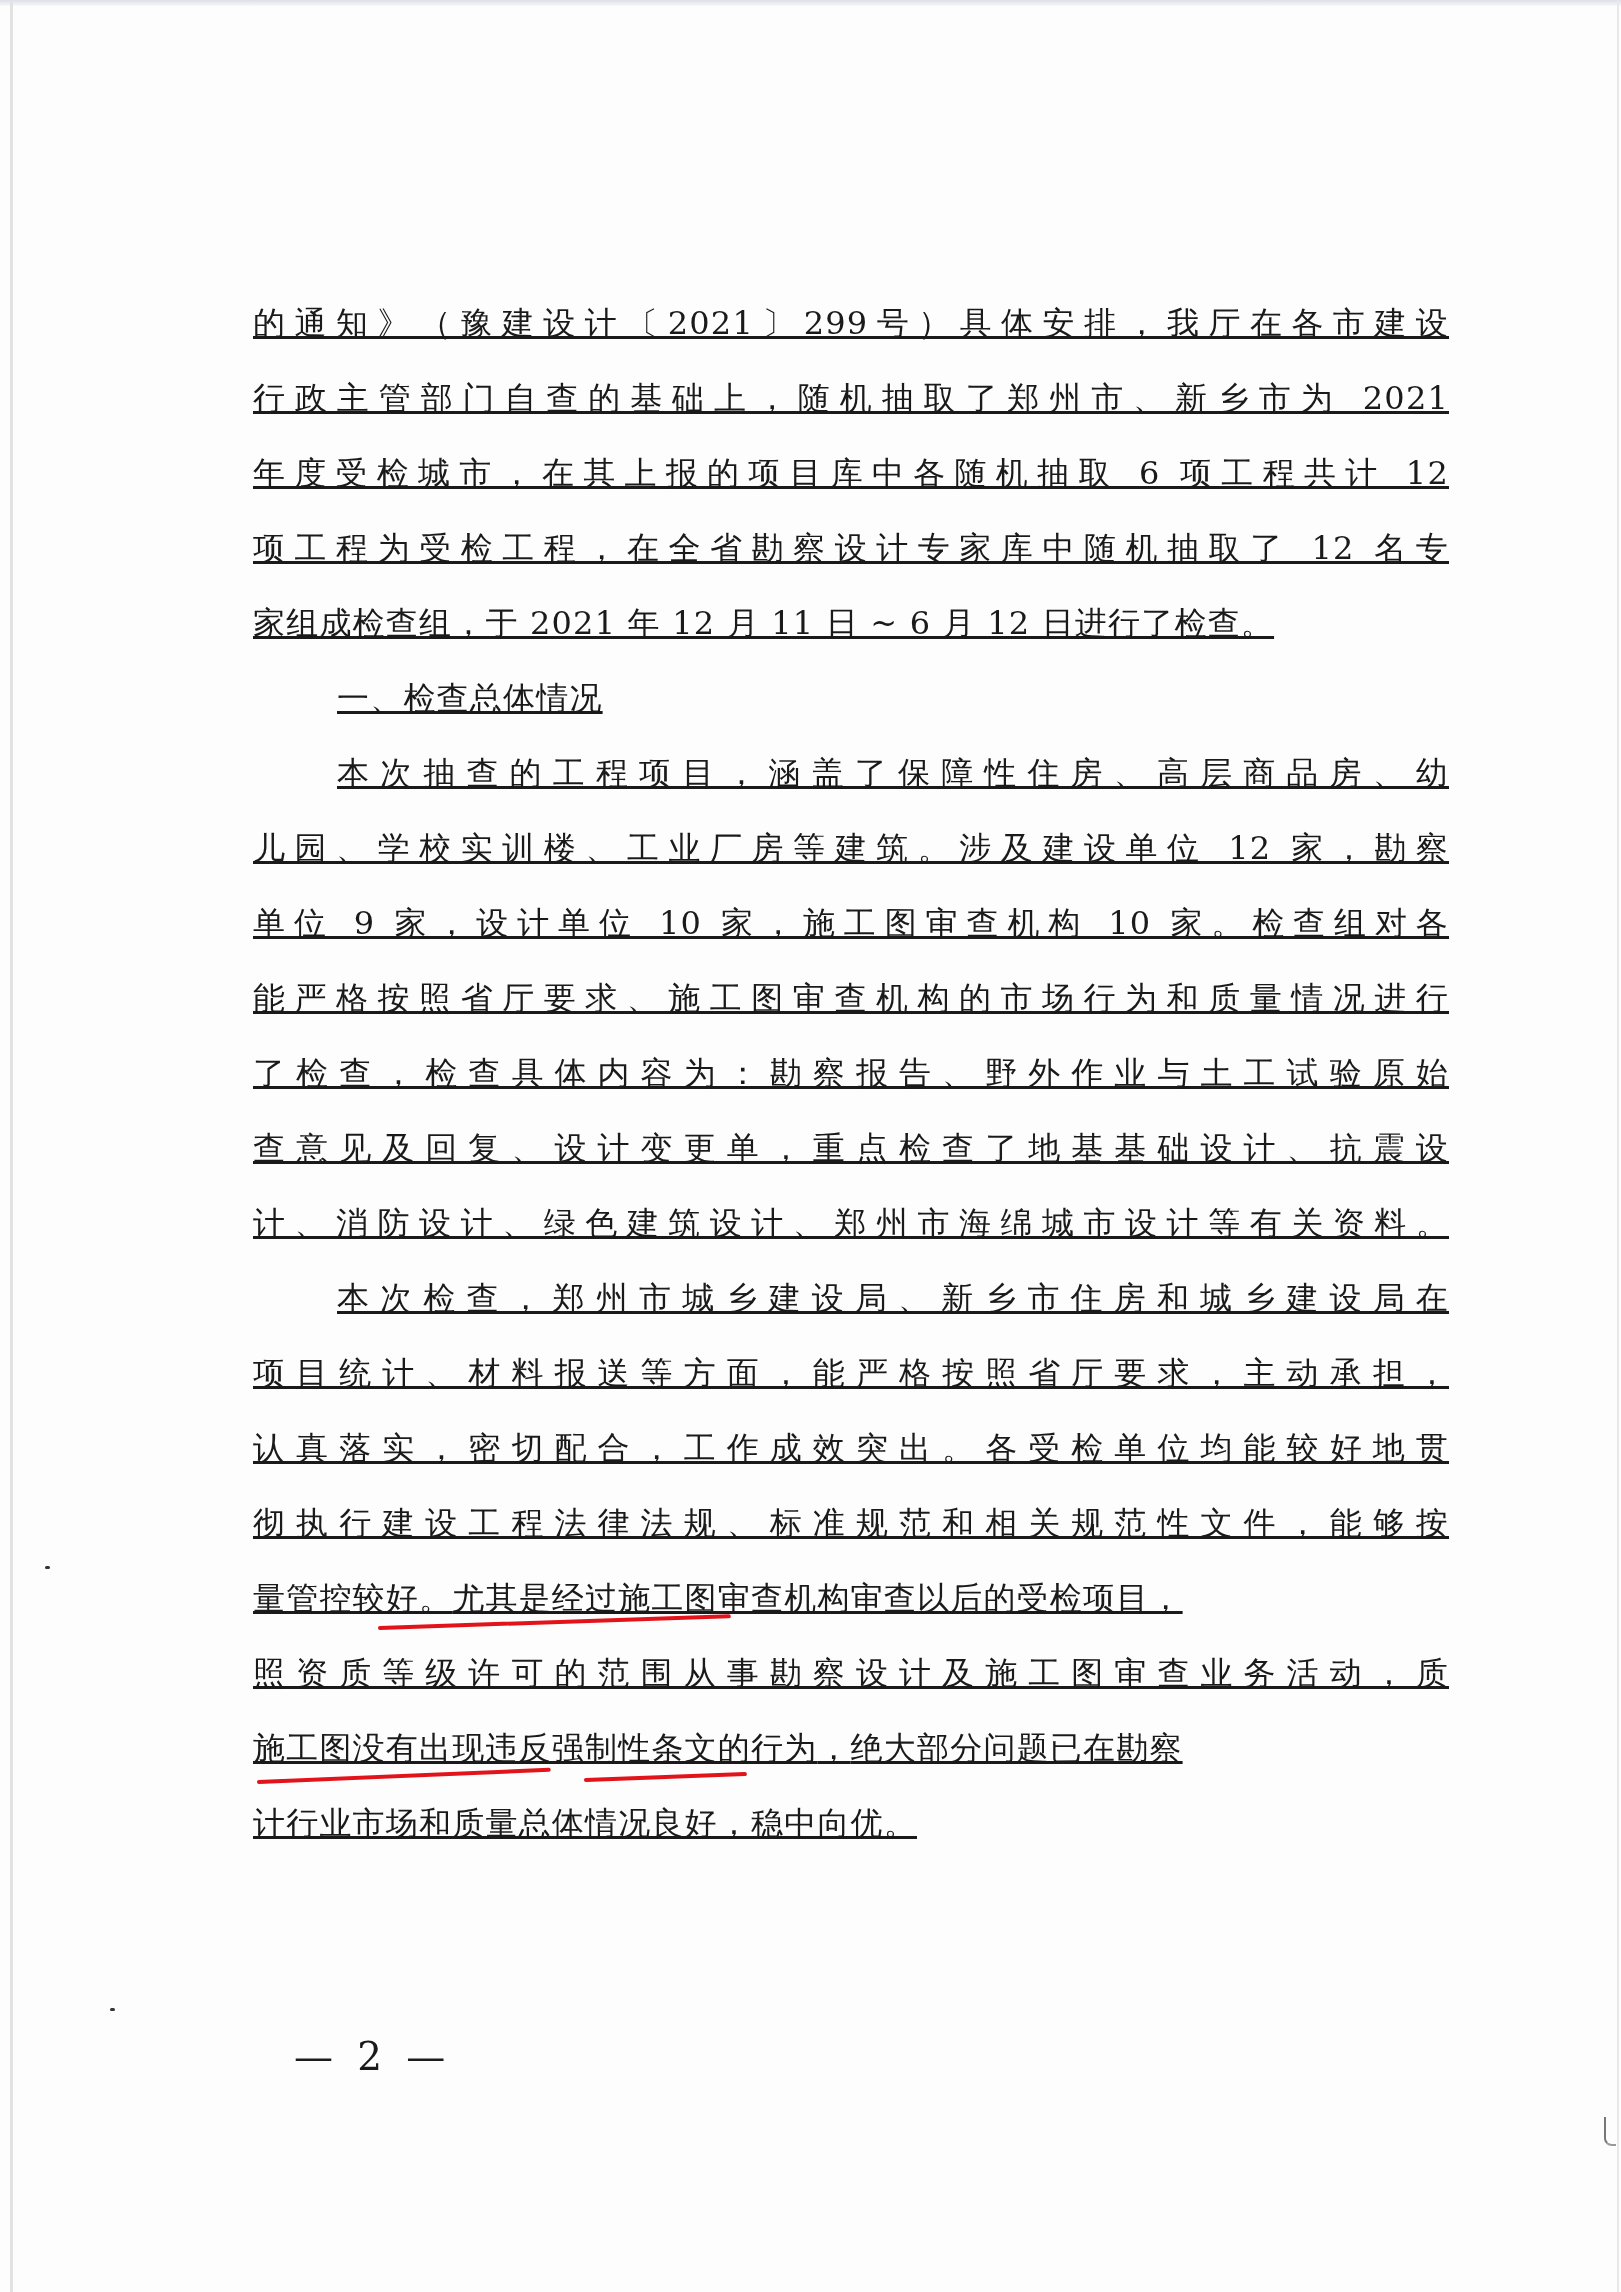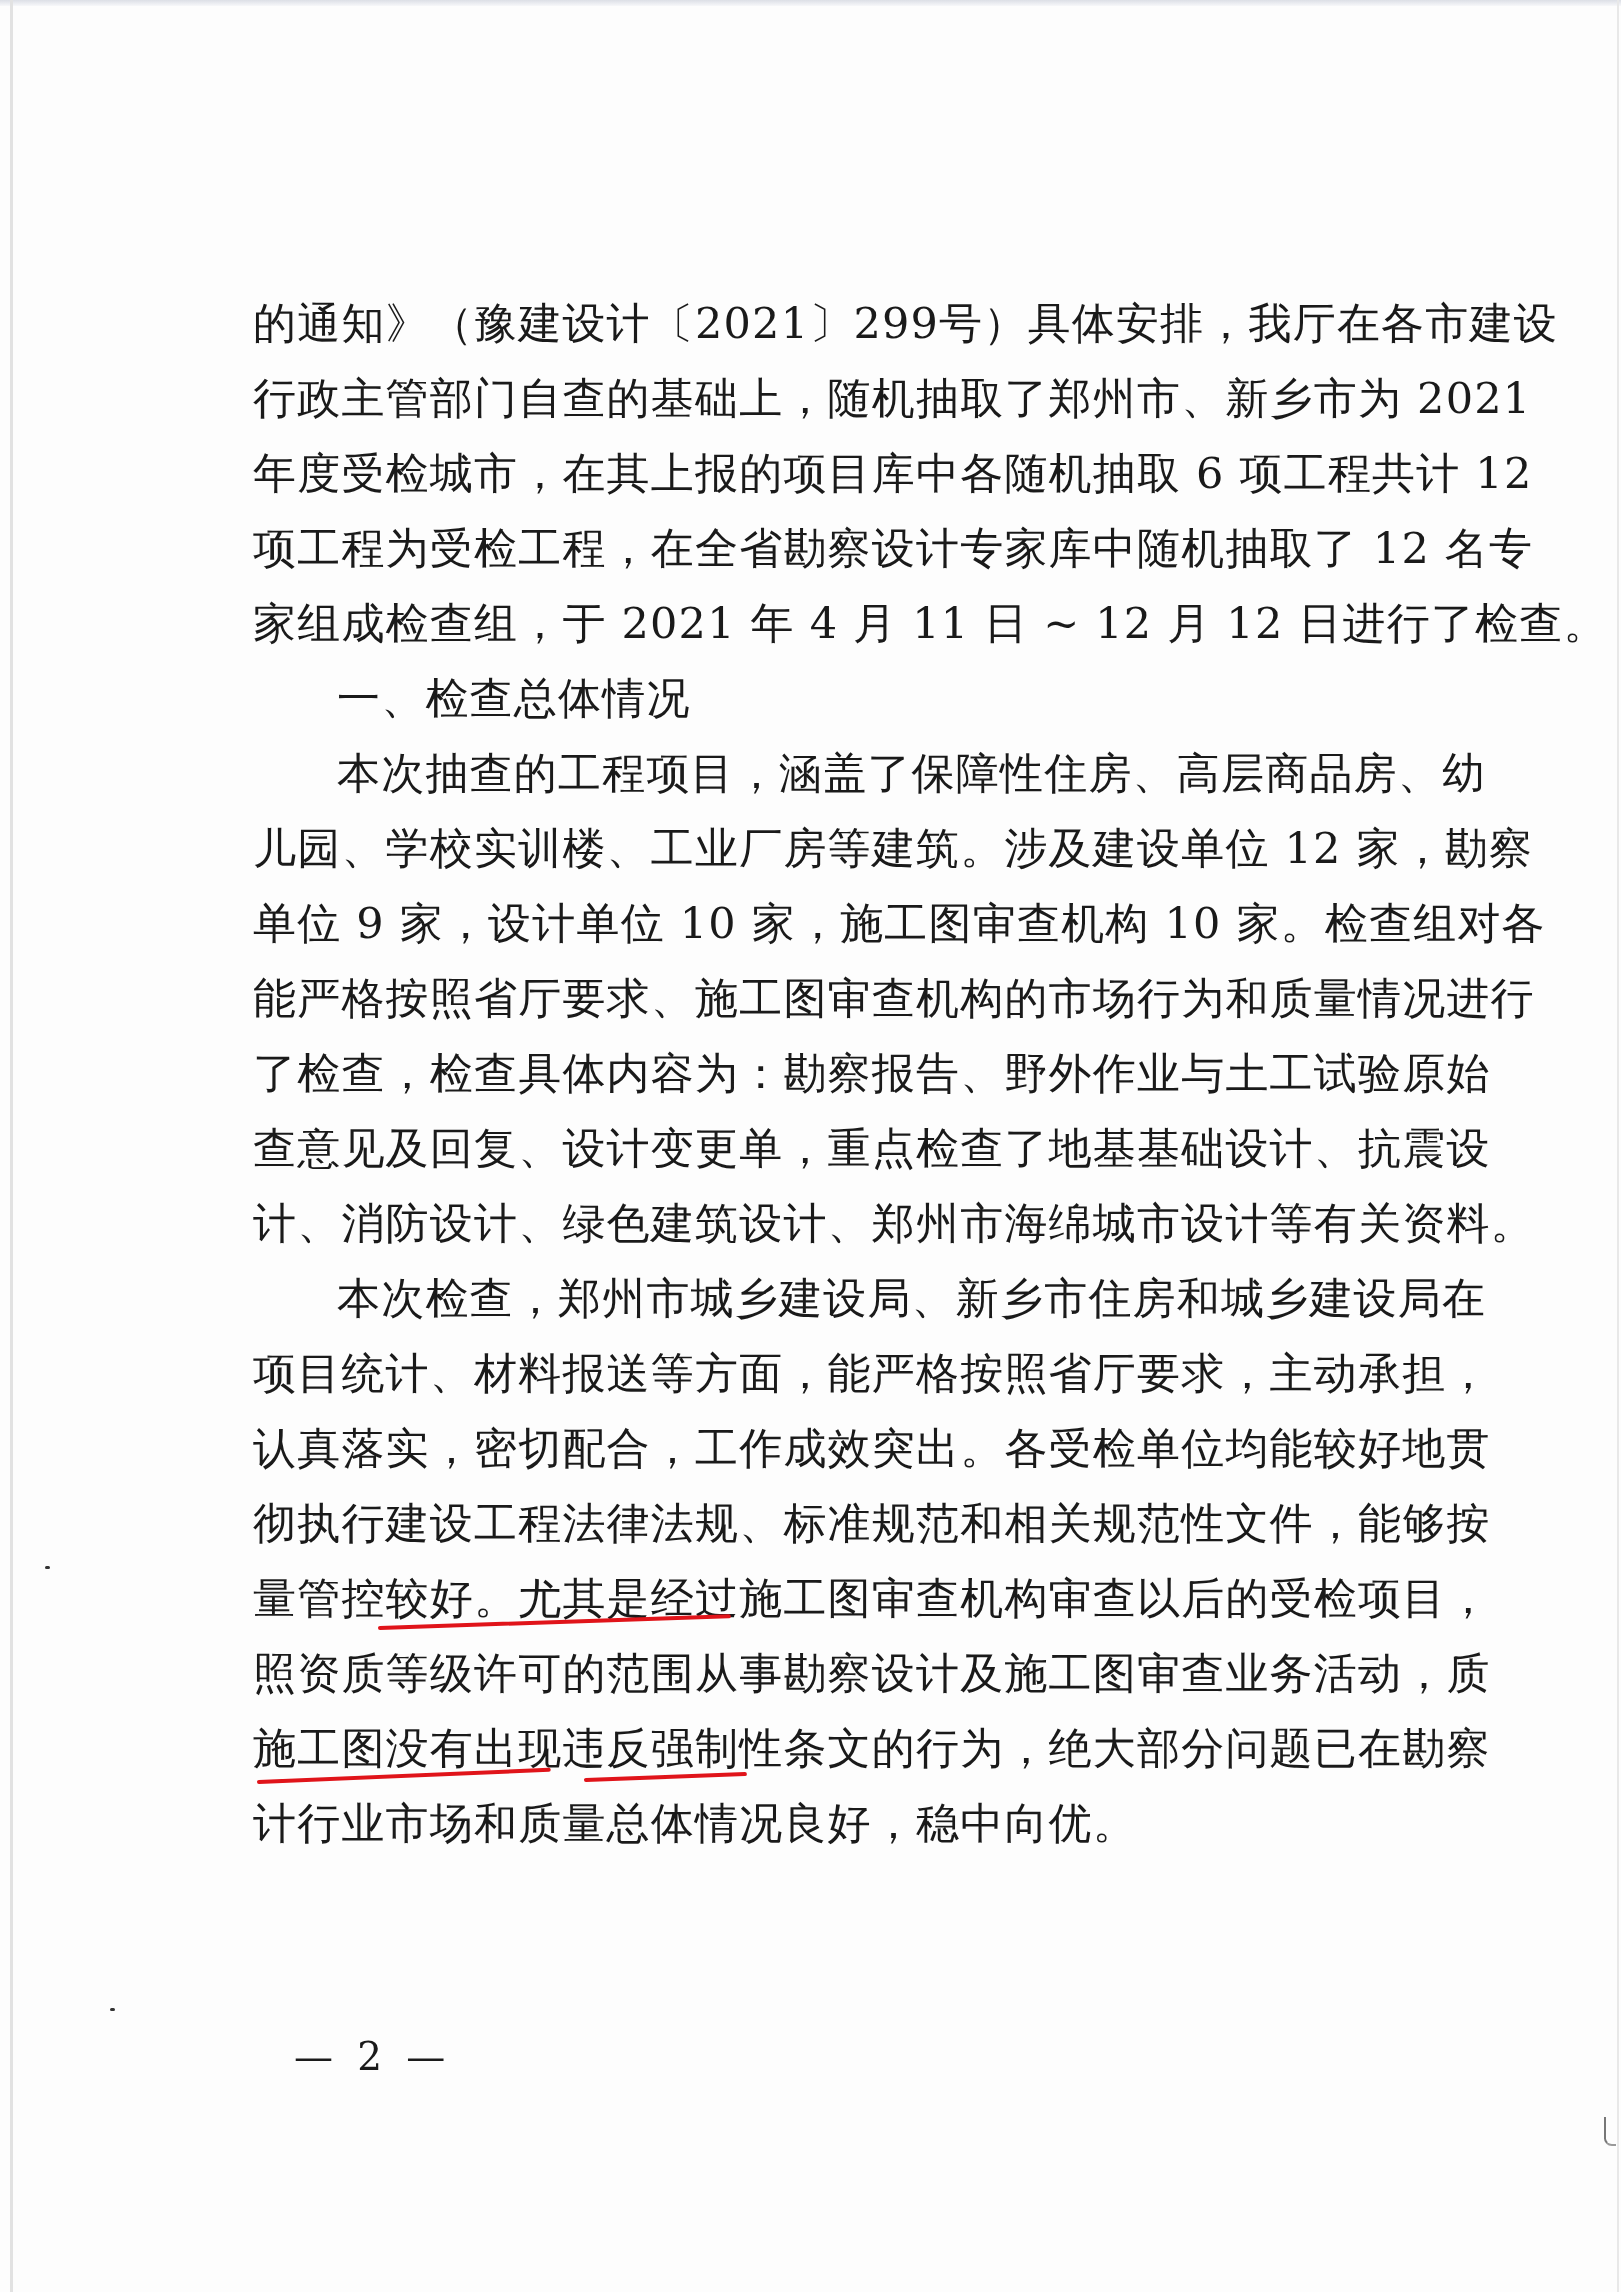--- a/index.html
+++ b/index.html
@@ -41,24 +41,25 @@
     }
     .body-text {
       position: absolute;
       left: 253px;
       top: 286px;
       width: 1196px;
     }
     .line {
       height: 75px;
       line-height: 75px;
-      font-size: 43px;
+      font-size: 32px;
       white-space: nowrap;
       letter-spacing: 1.2px;
       position: relative;
+      text-decoration: underline;
     }
     .line.indent { padding-left: 84px; }
     .line.justify {
       text-align: justify;
       text-align-last: justify;
     }
     .heading {
       font-family: "DejaVu Sans", "Liberation Sans", sans-serif;
       font-weight: normal;
     }
@@ -99,21 +100,21 @@
   <div class="scan-edge-top"></div>
   <div class="scan-edge-left"></div>
   <div class="scan-edge-right"></div>
 
   <div class="body-text">
 
     <div class="line justify">的通知》（豫建设计〔2021〕299号）具体安排，我厅在各市建设</div>
     <div class="line justify">行政主管部门自查的基础上，随机抽取了郑州市、新乡市为 2021</div>
     <div class="line justify">年度受检城市，在其上报的项目库中各随机抽取 6 项工程共计 12</div>
     <div class="line justify">项工程为受检工程，在全省勘察设计专家库中随机抽取了 12 名专</div>
-    <div class="line">家组成检查组，于 2021 年 4 月 11 日 ~ 12 月 12 日进行了检查。</div>
+    <div class="line">家组成检查组，于 2021 年 12 月 11 日 ~ 6 月 12 日进行了检查。</div>
 
     <div class="line indent heading">一、检查总体情况</div>
 
     <div class="line indent justify">本次抽查的工程项目，涵盖了保障性住房、高层商品房、幼</div>
     <div class="line justify">儿园、学校实训楼、工业厂房等建筑。涉及建设单位 12 家，勘察</div>
     <div class="line justify">单位 9 家，设计单位 10 家，施工图审查机构 10 家。检查组对各</div>
     <div class="line justify">能严格按照省厅要求、施工图审查机构的市场行为和质量情况进行</div>
     <div class="line justify">了检查，检查具体内容为：勘察报告、野外作业与土工试验原始</div>
     <div class="line justify">查意见及回复、设计变更单，重点检查了地基基础设计、抗震设</div>
     <div class="line justify">计、消防设计、绿色建筑设计、郑州市海绵城市设计等有关资料。</div>

